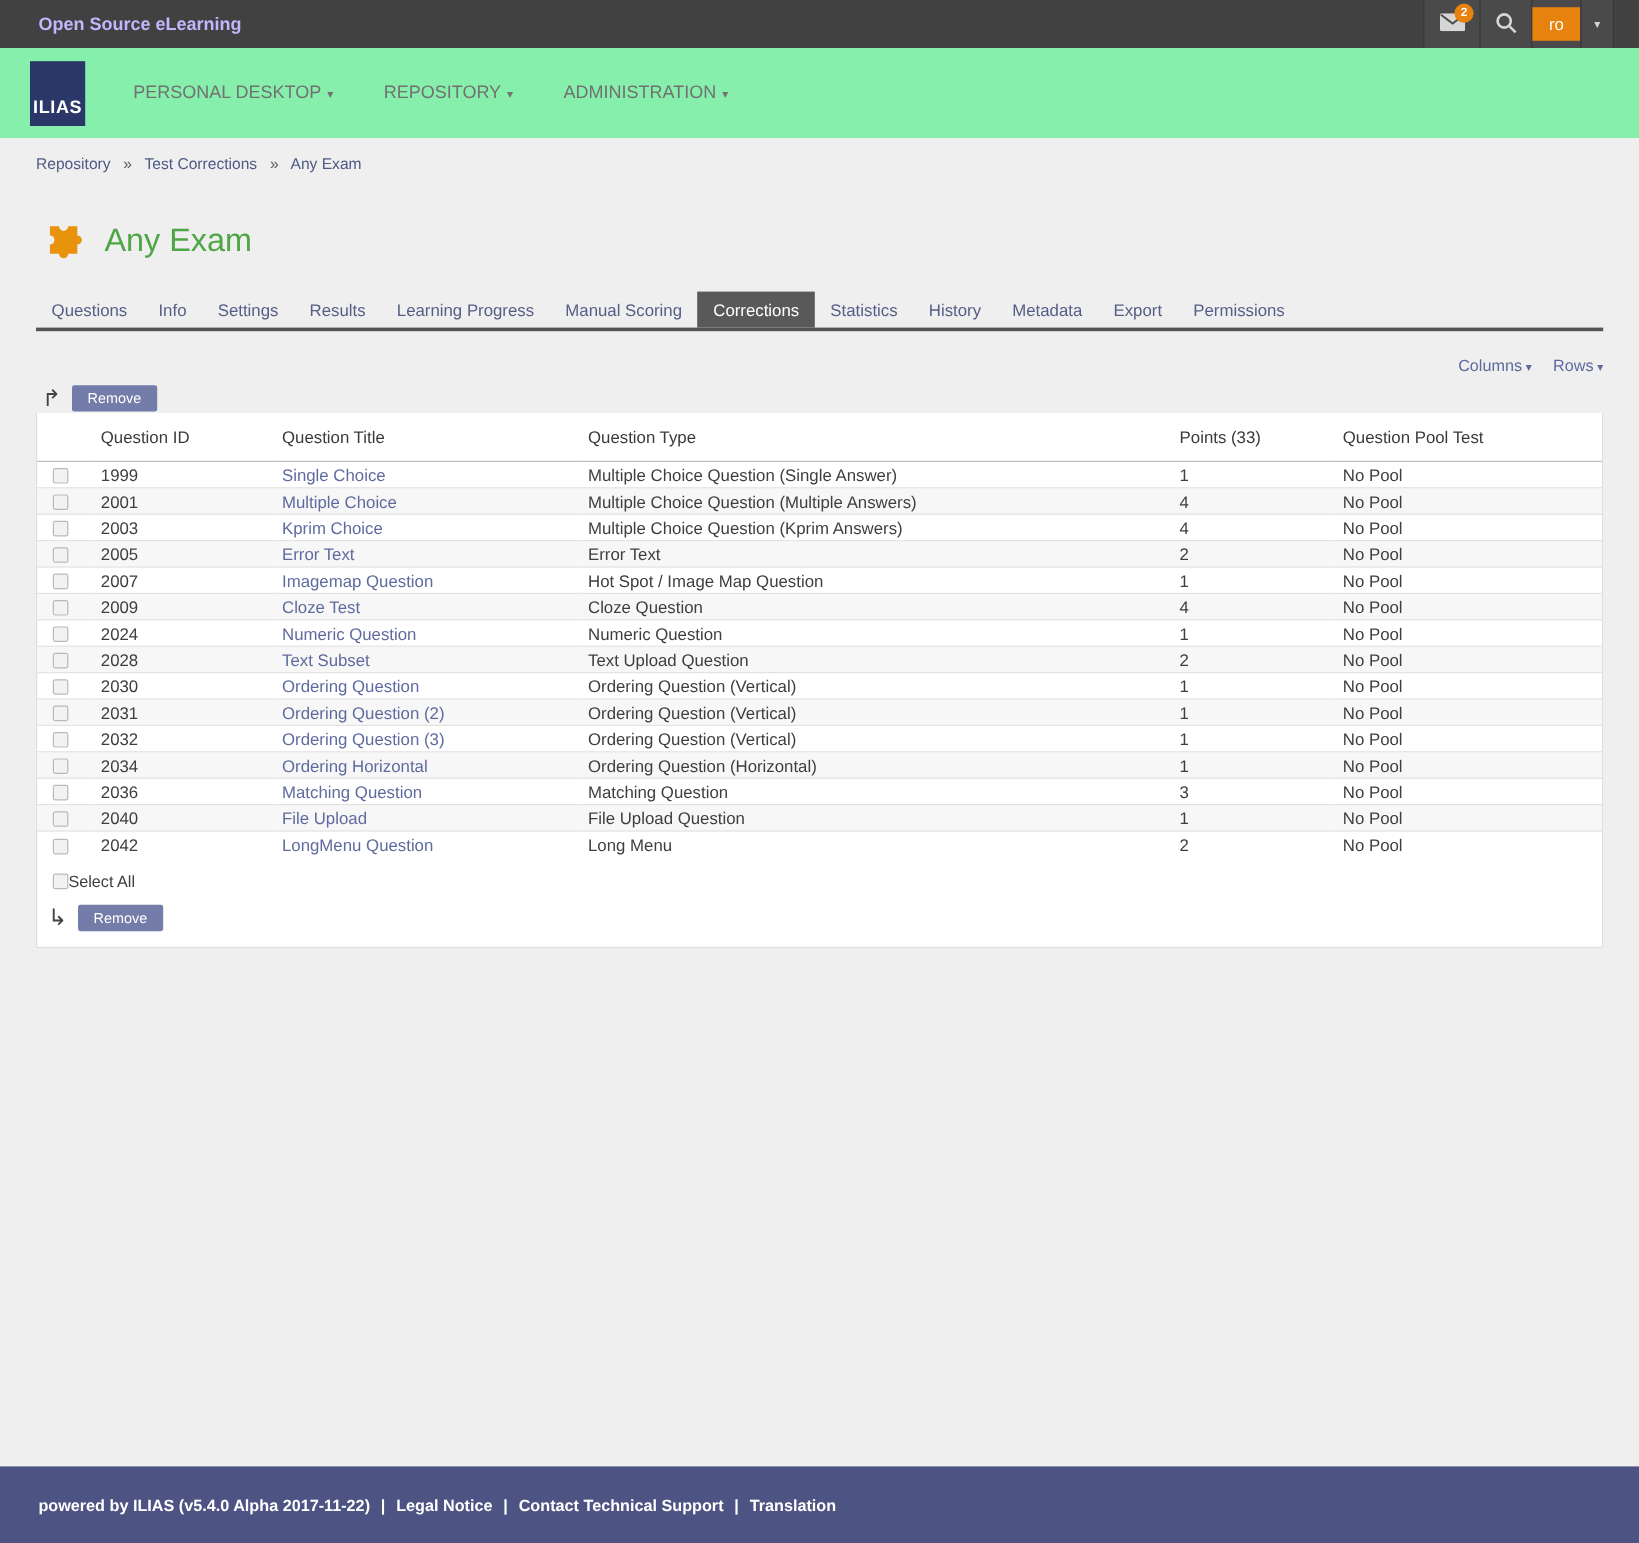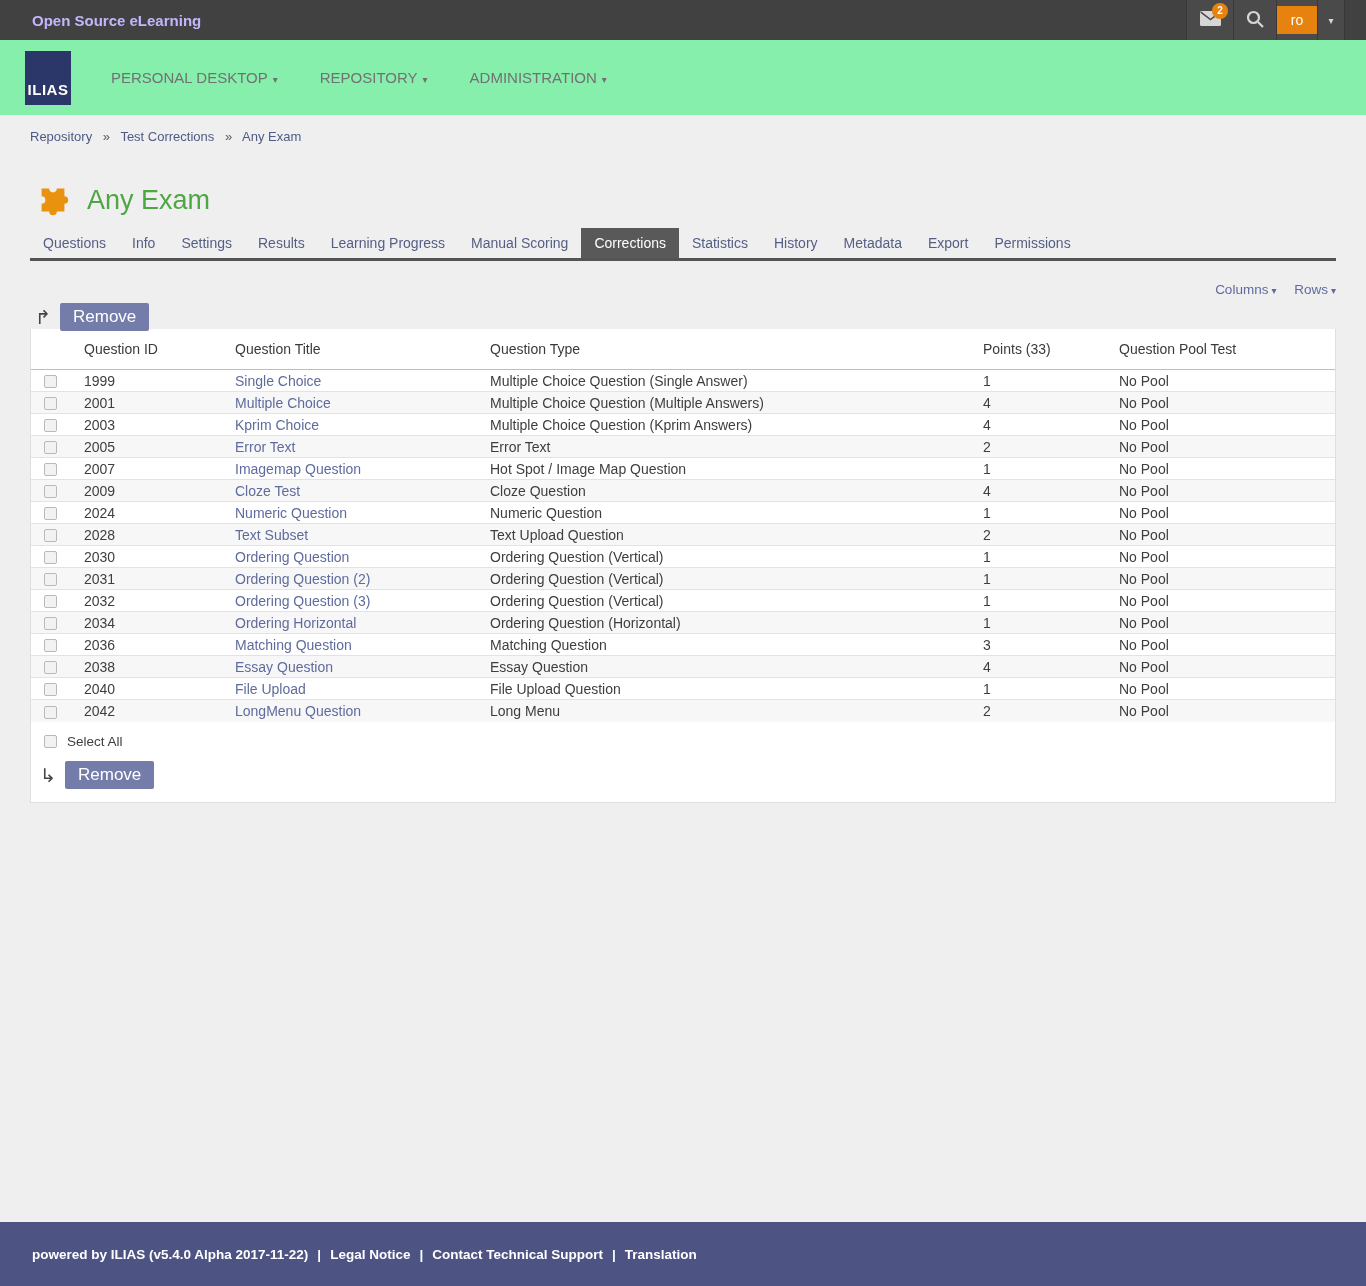--- a/index.html
+++ b/index.html
@@ -37,43 +37,43 @@
   .nav-item{color:#717171;font-size:15px;cursor:pointer;white-space:nowrap;}
   .caret-dn{font-size:10px;margin-left:5px;color:#717171;}
   
   .content{min-height:1107px;padding:0 30px;}
   .breadcrumb{padding-top:14px;font-size:13px;height:30px;}
   .crumb{color:#4e5a84;cursor:pointer;}
   .crumb-sep{margin:0 7px;color:#5a5a5a;}
   .title-row{margin-top:36px;display:flex;align-items:center;gap:15px;padding-left:4px;height:38px;}
   .puzzle{width:38px;height:38px;}
   .page-title{font-size:27px;color:var(--title-green);}
-  .tabbar{margin-top:9px;display:flex;border-bottom:3px solid #545454;}
+  .tabbar{margin-top:24px;display:flex;border-bottom:3px solid #545454;}
   .tab{padding:7px 13px;font-size:14px;color:#555e85;cursor:pointer;white-space:nowrap;}
   .tab.active{background:var(--active-tab-gray);color:#fff;}
   .controls{margin-top:21px;text-align:right;font-size:13.5px;color:var(--link-blue);height:17px;}
   .ctrl{cursor:pointer;margin-left:14px;}
   .ctrl .caret-sm{font-size:10px;margin-left:3px;}
   .toolbar{margin-top:6px;display:flex;align-items:center;height:24px;}
   .turn-icon{font-family:"DejaVu Sans",sans-serif;font-size:19px;color:#444;width:26px;text-align:center;line-height:22px;}
-  .btn{background:var(--button-purple);color:#fff;font-size:17px;padding:4px 13px;border:0;border-radius:2px;
+  .btn{background:var(--button-purple);color:#fff;font-size:12px;padding:4px 13px;border:0;border-radius:2px;
     margin-left:4px;cursor:pointer;font-family:inherit;}
   
   .panel{background:#fff;border:1px solid #dfdfdf;border-top:0;}
   table.qtable{width:100%;border-collapse:collapse;font-size:14px;color:#3e3e3e;}
   thead td{padding:12px 8px;color:#3a3a3a;}
   thead tr{border-bottom:1px solid #bdbdbd;}
   tbody tr{height:22px;}
   tbody tr:nth-child(even){background:#f7f7f7;}
   tbody tr + tr{border-top:1px solid #e3e3e3;}
   tbody td{padding:0 8px;}
   td.cb-cell{padding-left:13px;}
   a.qlink{color:var(--link-blue);text-decoration:none;cursor:pointer;}
   .cb{display:inline-block;width:13px;height:13px;background:#f2f2f2;border:1px solid #b9b9b9;border-radius:2px;vertical-align:middle;cursor:pointer;}
-  .select-row{display:flex;align-items:center;gap:10px;padding:12px 0 4px 13px;font-size:13.5px;}
+  .select-row{display:flex;align-items:center;padding:12px 0 4px 13px;font-size:13.5px;}
   .bottom-toolbar{display:flex;align-items:center;padding:8px 0 13px 4px;}
   
   .footer{height:64px;background:var(--footer-navy);display:flex;align-items:center;padding-left:32px;font-size:13.5px;color:#fff;font-weight:bold;}
   .f-sep{margin:0 9px;}
   .f-link{color:#fff;cursor:pointer;}
 </style>
 </head>
 <body>
 
 <div class="topbar">
@@ -278,28 +278,20 @@
         <tr>
             <td class="cb-cell"><span class="cb"></span></td>
             <td>2036</td>
             <td><a class="qlink">Matching Question</a></td>
             <td>Matching Question</td>
             <td>3</td>
             <td>No Pool</td>
           </tr>
         <tr>
             <td class="cb-cell"><span class="cb"></span></td>
-            <td>2038</td>
-            <td><a class="qlink">Essay Question</a></td>
-            <td>Essay Question</td>
-            <td>4</td>
-            <td>No Pool</td>
-          </tr>
-        <tr>
-            <td class="cb-cell"><span class="cb"></span></td>
             <td>2040</td>
             <td><a class="qlink">File Upload</a></td>
             <td>File Upload Question</td>
             <td>1</td>
             <td>No Pool</td>
           </tr>
         <tr>
             <td class="cb-cell"><span class="cb"></span></td>
             <td>2042</td>
             <td><a class="qlink">LongMenu Question</a></td>

